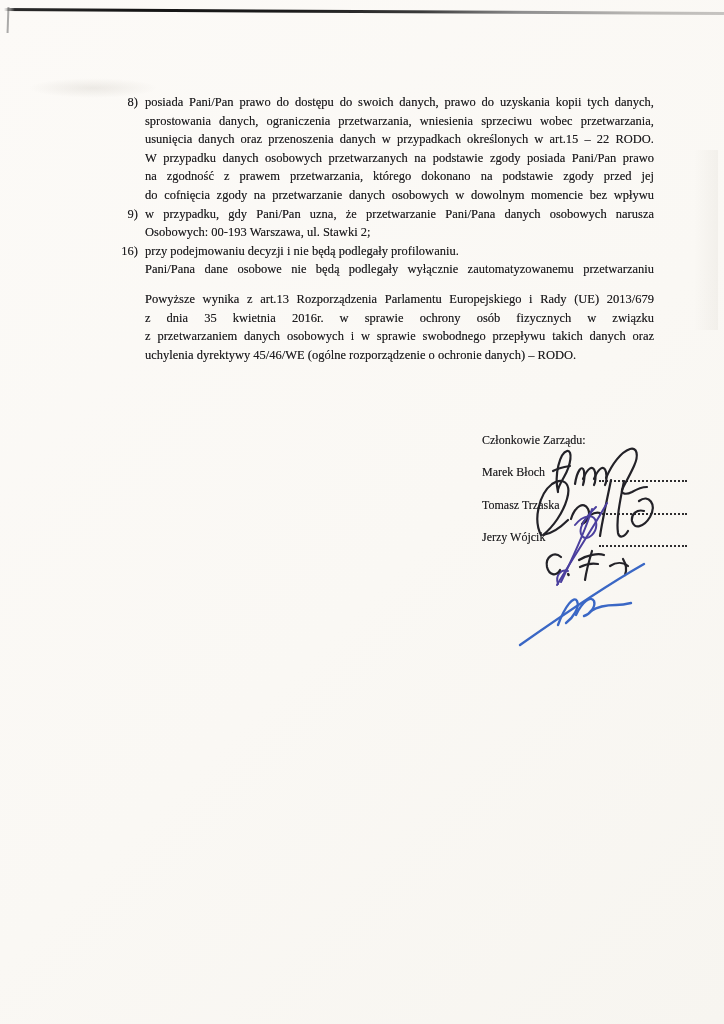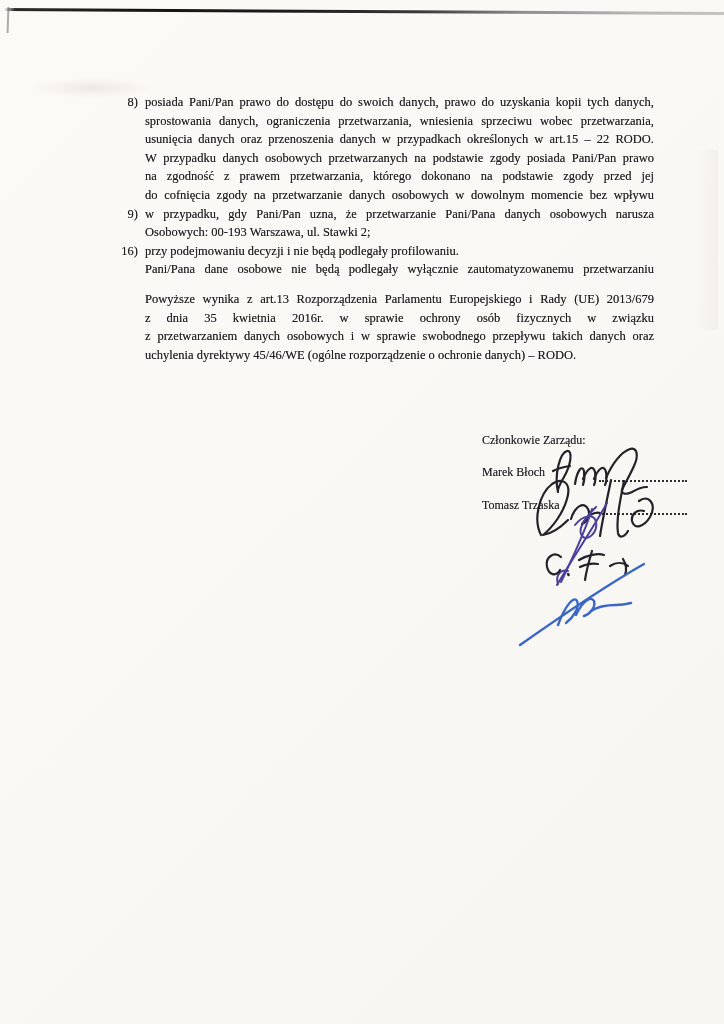--- a/index.html
+++ b/index.html
@@ -93,20 +93,24 @@
     <div class="sig-heading">Członkowie Zarządu:</div>
     <div id="sig-rows">
         <div class="sig-row">
           <span class="sig-name">Marek Błoch</span>
           <span class="sig-dots"></span>
         </div>
         <div class="sig-row">
           <span class="sig-name">Tomasz Trzaska</span>
           <span class="sig-dots"></span>
         </div>
+        <div class="sig-row">
+          <span class="sig-name">Jerzy Wójcik</span>
+          <span class="sig-dots"></span>
+        </div>
       </div>
   </div>
 
   <svg class="ink-overlay" viewBox="0 0 210 215">
     <g class="ink-dark">
       <path d="M63,54 C59,36 65,15 72,13 C78,12 76,27 69,39 C65,46 62,51 63,54"></path>
       <path d="M58,33 C63,30 69,29 75,28"></path>
       <path d="M80,46 C82,33 87,26 89,33 C90,39 89,44 88,47"></path>
       <path d="M88,41 C93,29 98,27 100,34 C101,40 100,45 99,47"></path>
       <path d="M99,41 C104,29 109,27 111,34 C112,40 111,45 110,47"></path>

